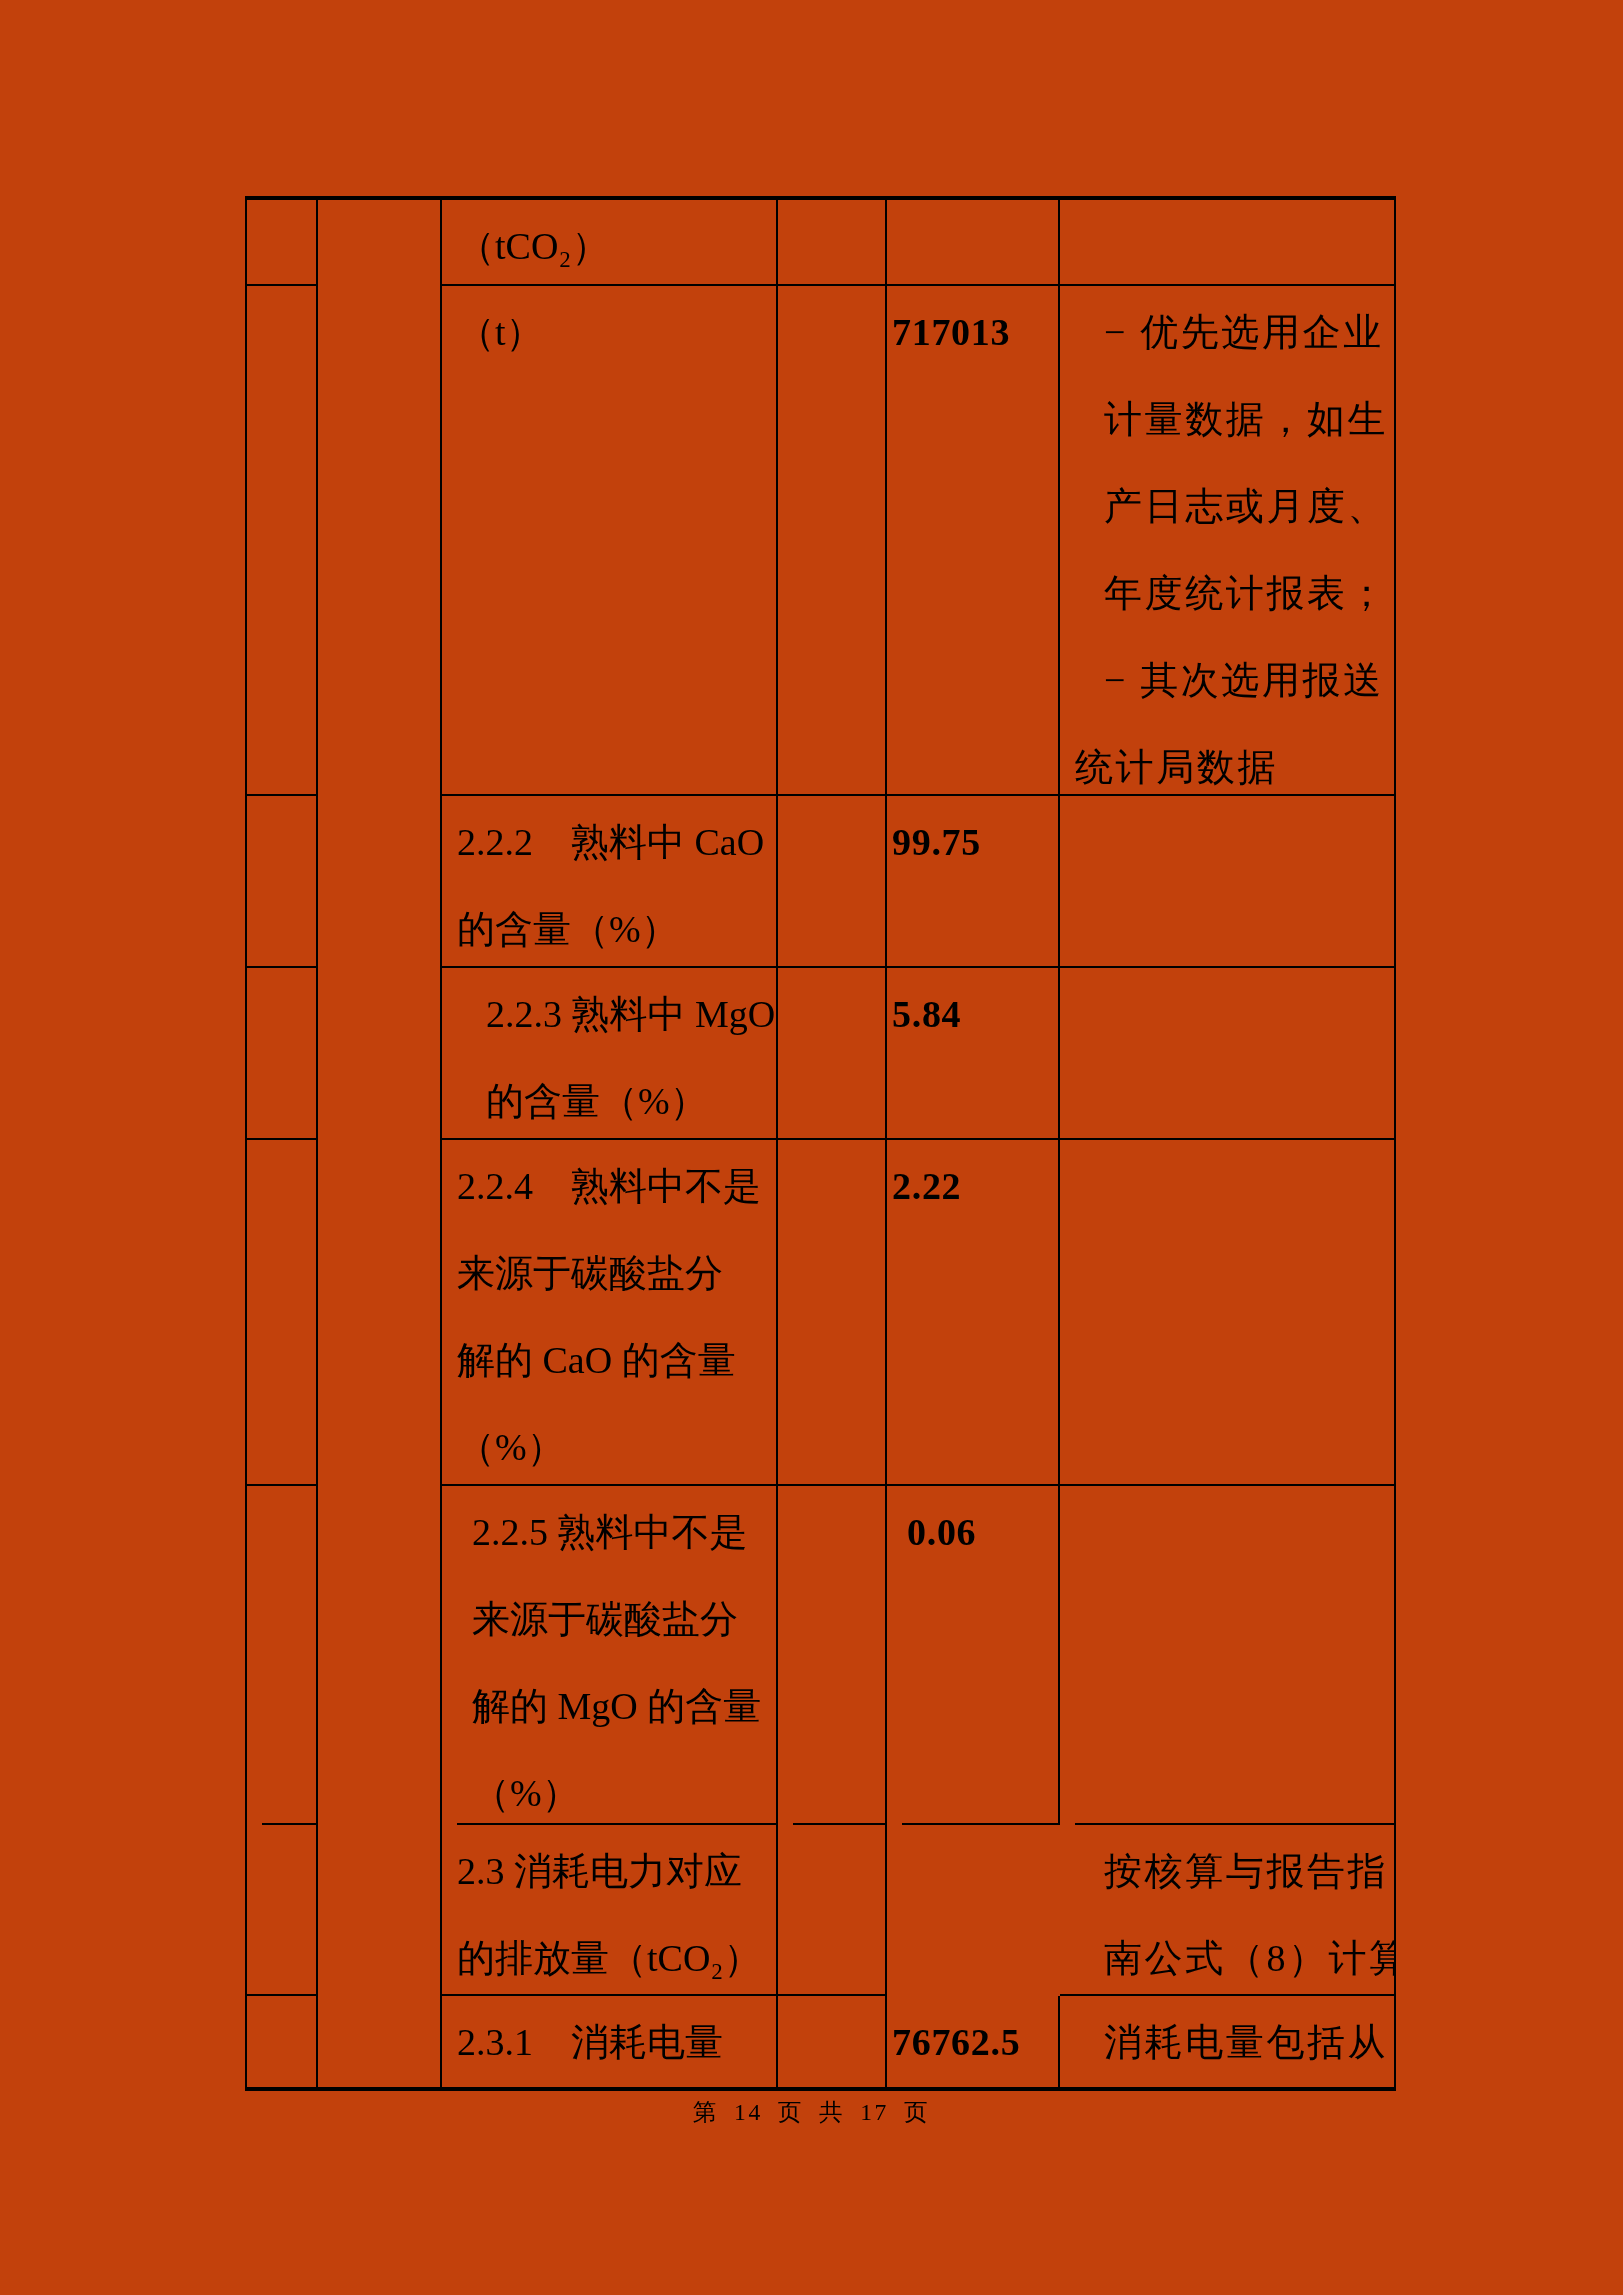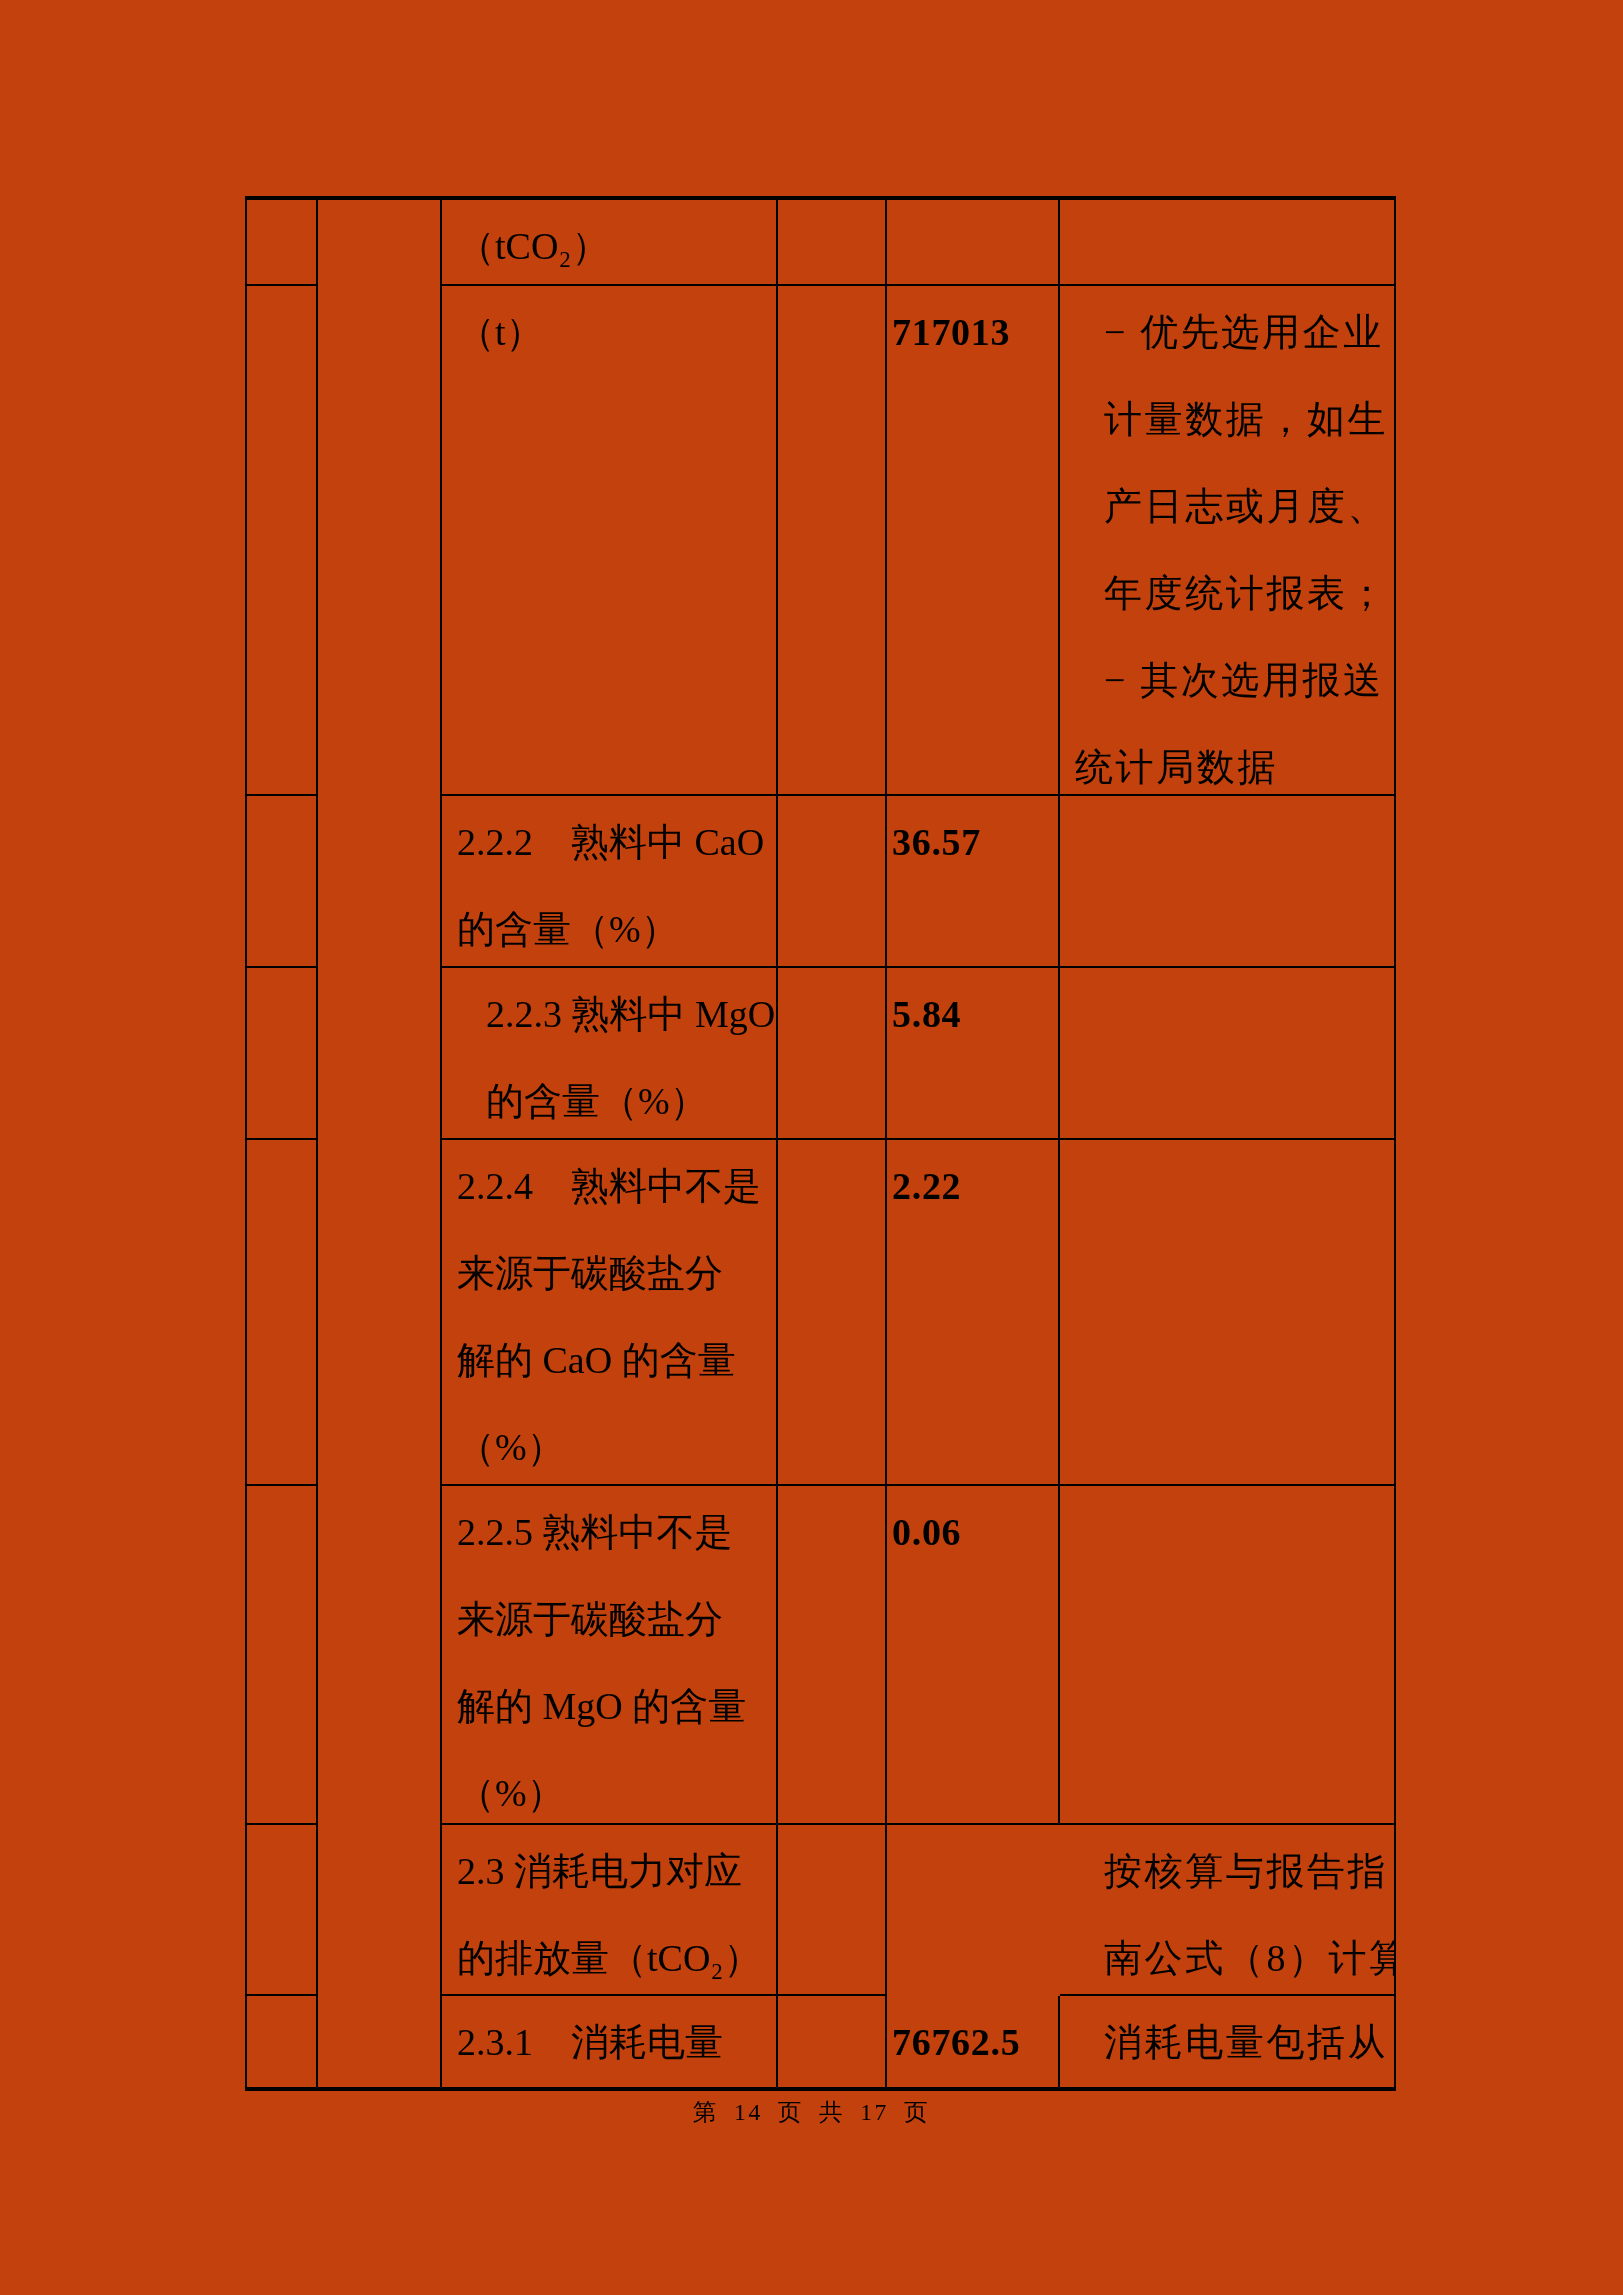--- a/index.html
+++ b/index.html
@@ -36,21 +36,21 @@
   }
   .cell.no-r{border-right:0;}
   .cell.no-b{border-bottom:0;}
   .gc1{grid-column:1;}
   .gc2{grid-column:2;grid-row:1/9;}
   .gc3{grid-column:3;}
   .gc4{grid-column:4;}
   .gc5{grid-column:5;}
   .gc6{grid-column:6;}
   .gr1{grid-row:1;} .gr2{grid-row:2;} .gr3{grid-row:3;} .gr4{grid-row:4;padding-left:44px;}
-  .gr5{grid-row:5;} .gr6{grid-row:6;} .gr7{grid-row:7;} .gr8{grid-row:8;}
+  .gr5{grid-row:5;} .gr6{grid-row:6;margin-left:15px;} .gr7{grid-row:7;} .gr8{grid-row:8;}
   .line{
     white-space:pre;
     line-height:87px;
     min-height:87px;
   }
   .value-cell{padding-left:5px;}
   .value-cell .line{letter-spacing:0.7px;}
   .bold .line{font-weight:700;}
   .notes-cell .line{letter-spacing:2.6px;}
   .just{
@@ -111,21 +111,21 @@
       <div class="line just">− 其次选用报送</div>
       <div class="line">统计局数据</div>
     </div>
 
     <div class="cell gc3 gr3">
       <div class="line">2.2.2　熟料中 CaO</div>
       <div class="line">的含量（%）</div>
     </div>
     <div class="cell gc4 gr3"></div>
     <div class="cell gc5 gr3 value-cell bold">
-      <div class="line">36.57</div>
+      <div class="line">99.75</div>
     </div>
     <div class="cell gc6 gr3 no-r notes-cell"></div>
 
     <div class="cell gc3 gr4">
       <div class="line">2.2.3 熟料中 MgO</div>
       <div class="line">的含量（%）</div>
     </div>
     <div class="cell gc4 gr4"></div>
     <div class="cell gc5 gr4 value-cell bold">
       <div class="line">5.84</div>

